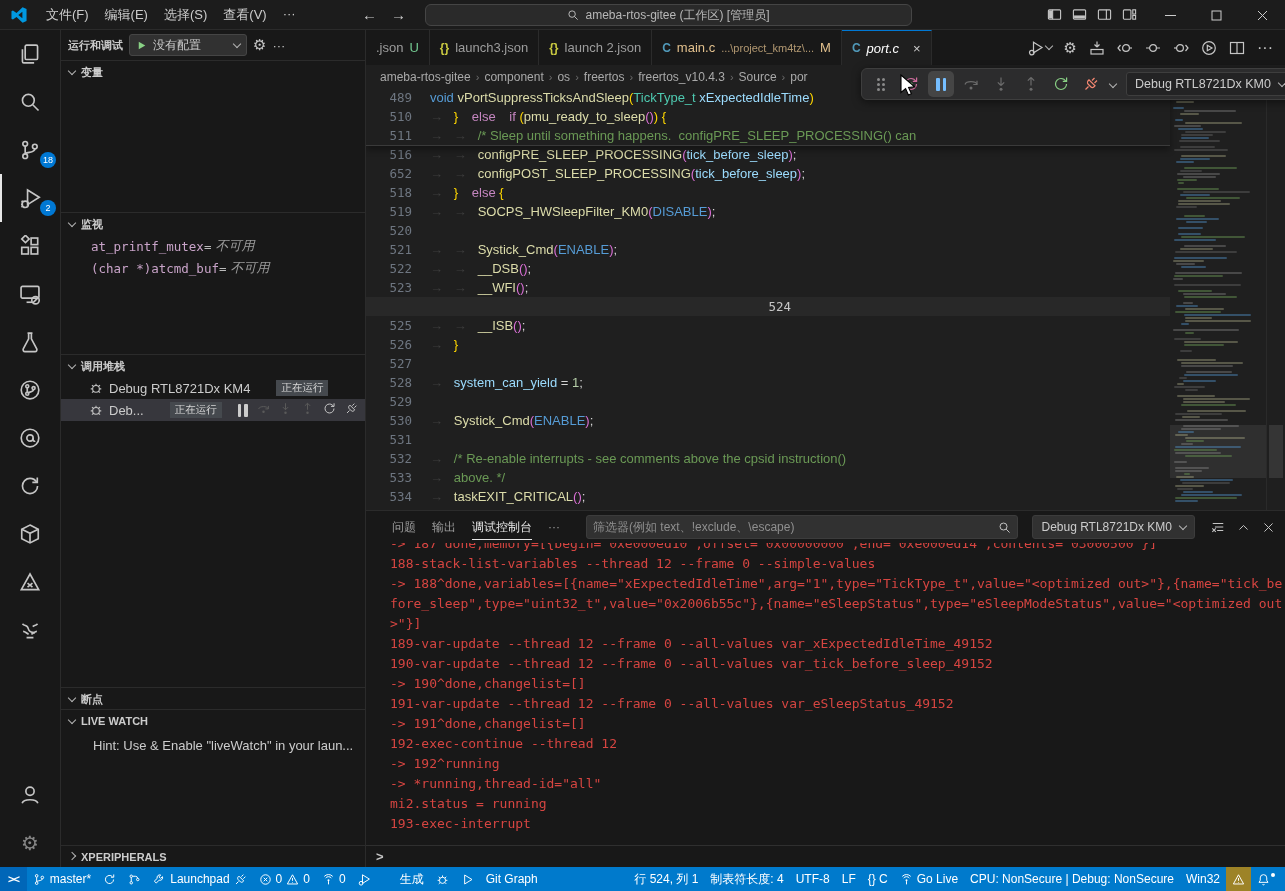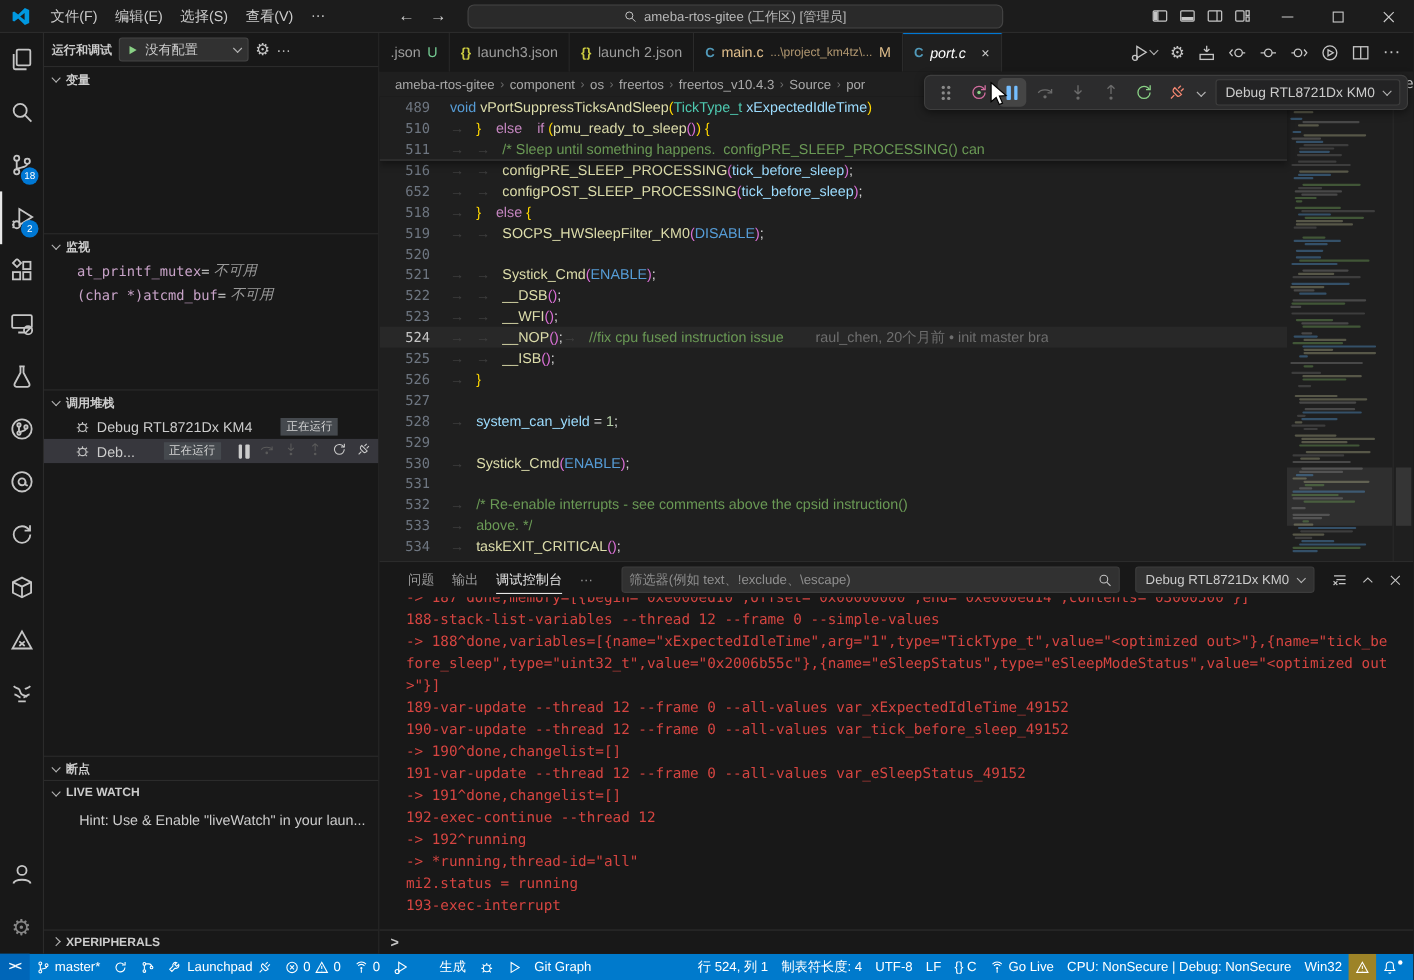--- a/index.html
+++ b/index.html
@@ -15,21 +15,21 @@
   .nav-arrows{position:absolute;left:362px;display:flex;gap:14px;color:#cccccc;font-size:15px;}
   #cmd-center{position:absolute;left:425px;top:4px;width:487px;height:22px;background:#2a2a2a;border:1px solid #454545;border-radius:6px;display:flex;align-items:center;justify-content:center;gap:6px;font-size:12px;color:#b8b8b8;}
   #tb-icons{position:absolute;right:148px;display:flex;gap:10px;}
   #win-controls{position:absolute;right:0;top:0;height:30px;display:flex;}
   .win-btn{width:46px;height:30px;display:flex;align-items:center;justify-content:center;color:#cccccc;}
 
   
   #main{display:flex;height:837px;}
 
   
-  #activitybar{width:40px;background:#181818;border-right:1px solid #2b2b2b;display:flex;flex-direction:column;}
+  #activitybar{width:61px;background:#181818;border-right:1px solid #2b2b2b;display:flex;flex-direction:column;}
   .act-item{height:48px;display:flex;align-items:center;justify-content:center;position:relative;color:#868686;}
   .act-item.active{color:#e7e7e7;border-left:2px solid #e7e7e7;}
   .act-badge{position:absolute;right:4px;bottom:6px;background:#0078d4;color:#fff;font-size:9px;min-width:16px;height:16px;border-radius:9px;display:flex;align-items:center;justify-content:center;padding:0 3px;}
   #act-spacer{flex:1;}
 
   
   #sidebar{width:305px;background:#181818;border-right:1px solid #2b2b2b;display:flex;flex-direction:column;font-size:13px;}
   #sb-header{height:30px;display:flex;align-items:center;padding:0 6px;gap:6px;}
   #sb-title{font-size:11px;font-weight:bold;color:#cccccc;white-space:nowrap;margin-left:1px;}
   #cfg-dd{height:22px;flex:0 0 118px;background:#313131;border:1px solid #454545;border-radius:3px;display:flex;align-items:center;padding:0 6px;gap:6px;font-size:12px;color:#cccccc;}
@@ -65,21 +65,21 @@
   #breadcrumb{height:23px;display:flex;align-items:center;padding:0 14px;font-size:12px;color:#a9a9a9;gap:5px;white-space:nowrap;position:relative;}
   #breadcrumb .sep{color:#6e6e6e;font-size:11px;}
   #bc-tail{position:absolute;right:0;top:0;height:23px;display:flex;align-items:center;font-size:13px;color:#cccccc;font-family:"DejaVu Sans Mono",monospace;}
 
   
   #editor-body{flex:1;position:relative;overflow:hidden;background:#1f1f1f;}
   #code-scroll{position:absolute;left:0;top:57px;right:115px;bottom:0;overflow:hidden;}
   .code-row{height:19px;display:flex;align-items:center;font-size:13px;line-height:19px;white-space:pre;}
   .code-row .ln{width:46px;text-align:right;color:#6e7681;flex:none;font-family:"DejaVu Sans Mono",monospace;font-size:12.5px;}
   .code-row .ct{padding-left:18px;font-family:"DejaVu Sans Mono",monospace;overflow:hidden;}
-  .code-row.current{background:rgba(255,255,255,0.045);}
+  .code-row.current{background:rgba(255,255,255,0.045);flex-direction:column;}
   .code-row.current .ln{color:#c6c6c6;}
   #sticky{position:absolute;left:0;top:0;right:115px;background:#1f1f1f;border-bottom:1px solid #3a3a3a;box-shadow:0 4px 6px rgba(0,0,0,.35);z-index:5;}
   .tk-kw{color:#569cd6;} .tk-ct{color:#c586c0;margin-left:10px;} .tk-fn{color:#dcdcaa;} .tk-ty{color:#4ec9b0;}
   .tk-va{color:#9cdcfe;} .tk-cm{color:#6a9955;} .tk-nu{color:#b5cea8;} .tk-pl{color:#d4d4d4;}
   .tk-b1{color:#ffd700;} .tk-b2{color:#da70d6;}
   .tk-ws{color:#3e3e3e;} .tk-bl{color:#6e6e6e;}
 
   #minimap{position:absolute;top:0;right:19px;width:96px;bottom:0;background:#1f1f1f;overflow:hidden;}
   #minimap-slider{position:absolute;left:0;right:0;top:337px;height:53px;background:rgba(121,121,121,0.18);}
   #overview-ruler{position:absolute;top:0;right:0;width:19px;bottom:0;border-left:1px solid #2a2a2a;}

